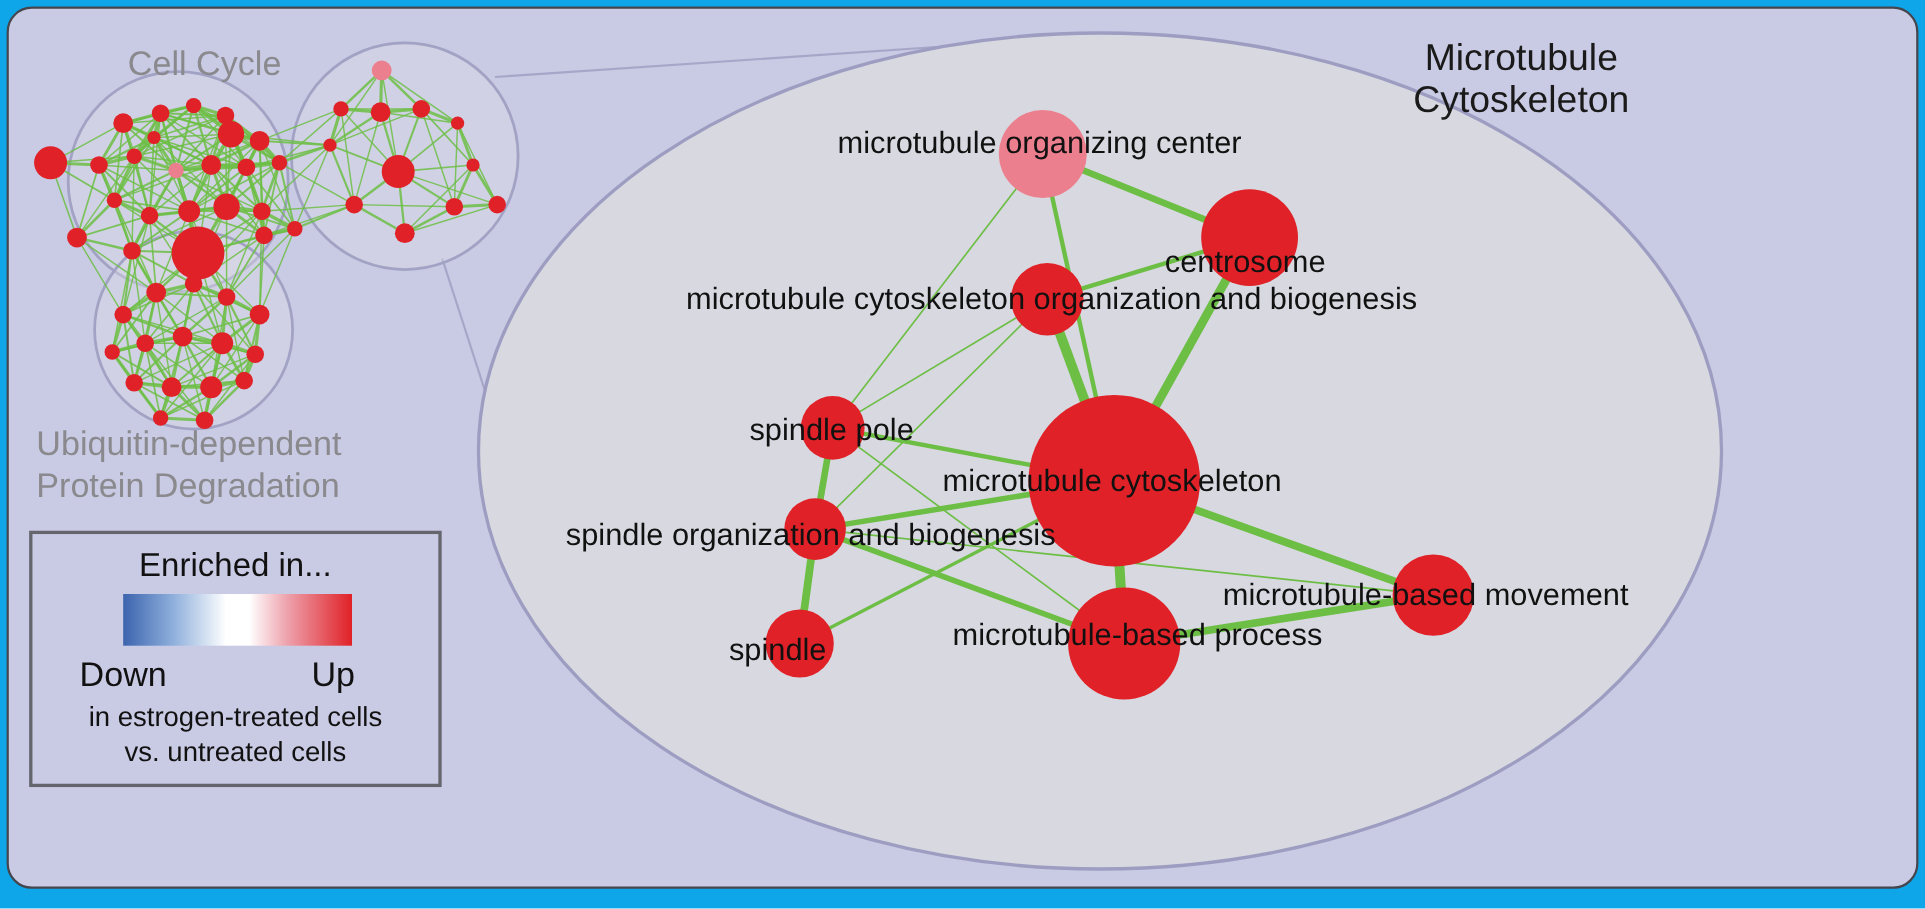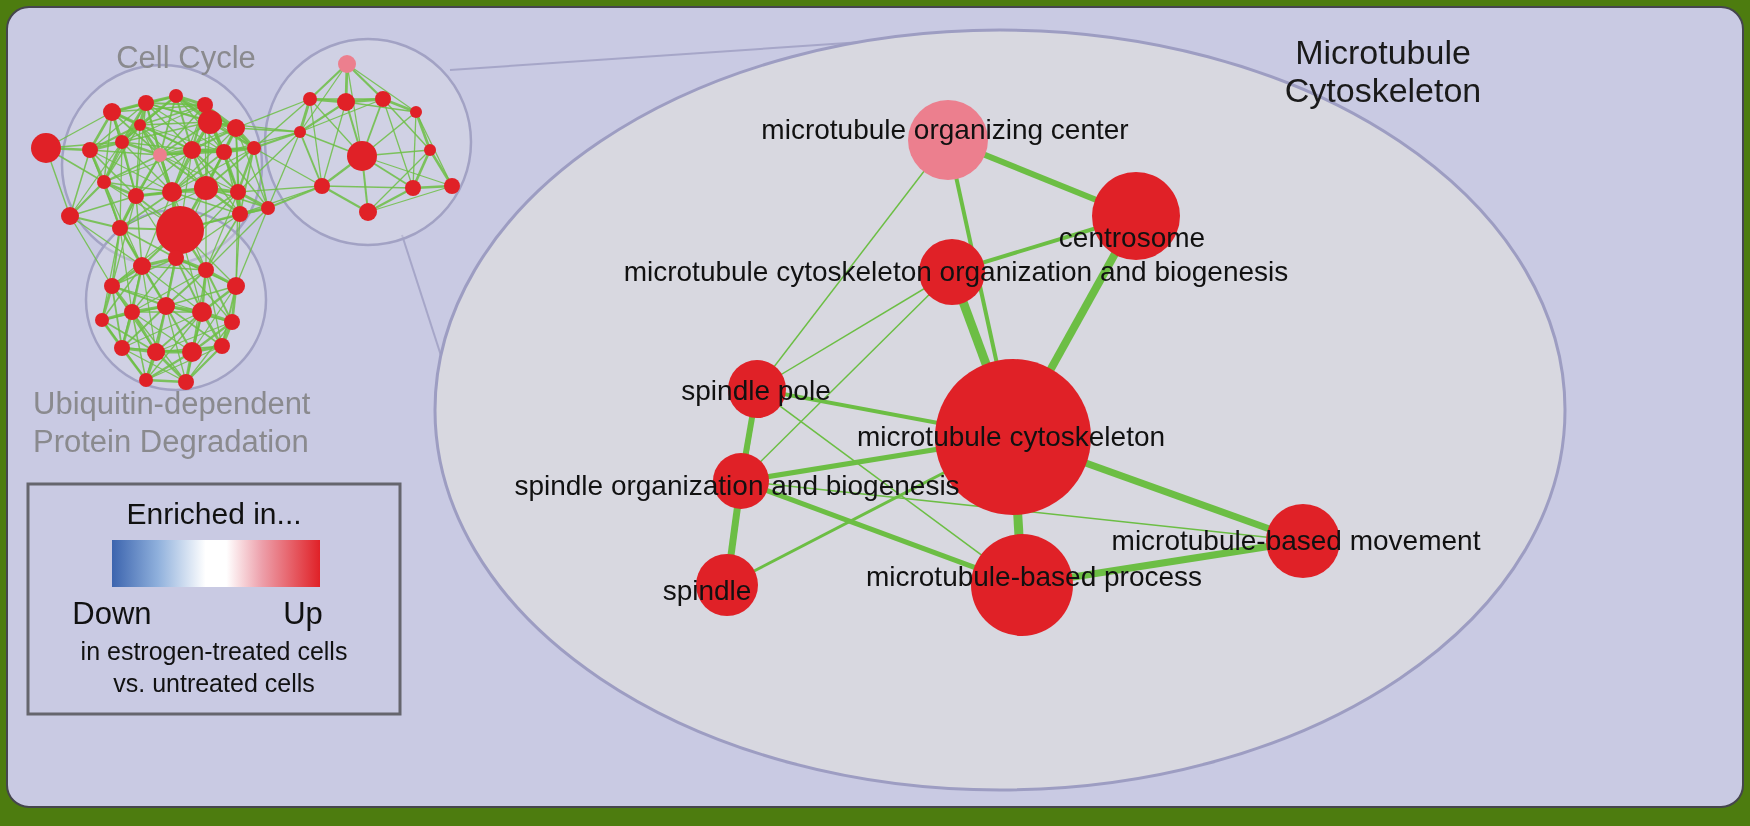--- a/index.html
+++ b/index.html
@@ -1,16 +1,16 @@
 <!DOCTYPE html>
 <html><head>
 <meta charset="utf-8">
 <style>
   html, body { margin: 0; padding: 0; background: #ffffff; }
-  .stage { position: relative; width: 1750px; height: 826px; background: #4d7c0f; }
+  .stage { position: relative; width: 1750px; height: 826px; background: #0ea5e9; }
   svg { display: block; }
   text { font-family: "Liberation Sans", sans-serif; }
   .cluster-label  { font-size: 31px; fill: #8a8a8e; }
   .zoom-title     { font-size: 34px; fill: #1a1a1a; }
   .node-label     { font-size: 28px; fill: #111111; }
   .legend-box     { fill: none; stroke: #65656d; stroke-width: 3; }
   .legend-title   { font-size: 30px; fill: #111111; }
   .legend-label   { font-size: 31px; fill: #111111; }
   .legend-caption { font-size: 25px; fill: #111111; }
   .panel-bg       { fill: #c9cae3; stroke: #45454d; stroke-width: 2; }

